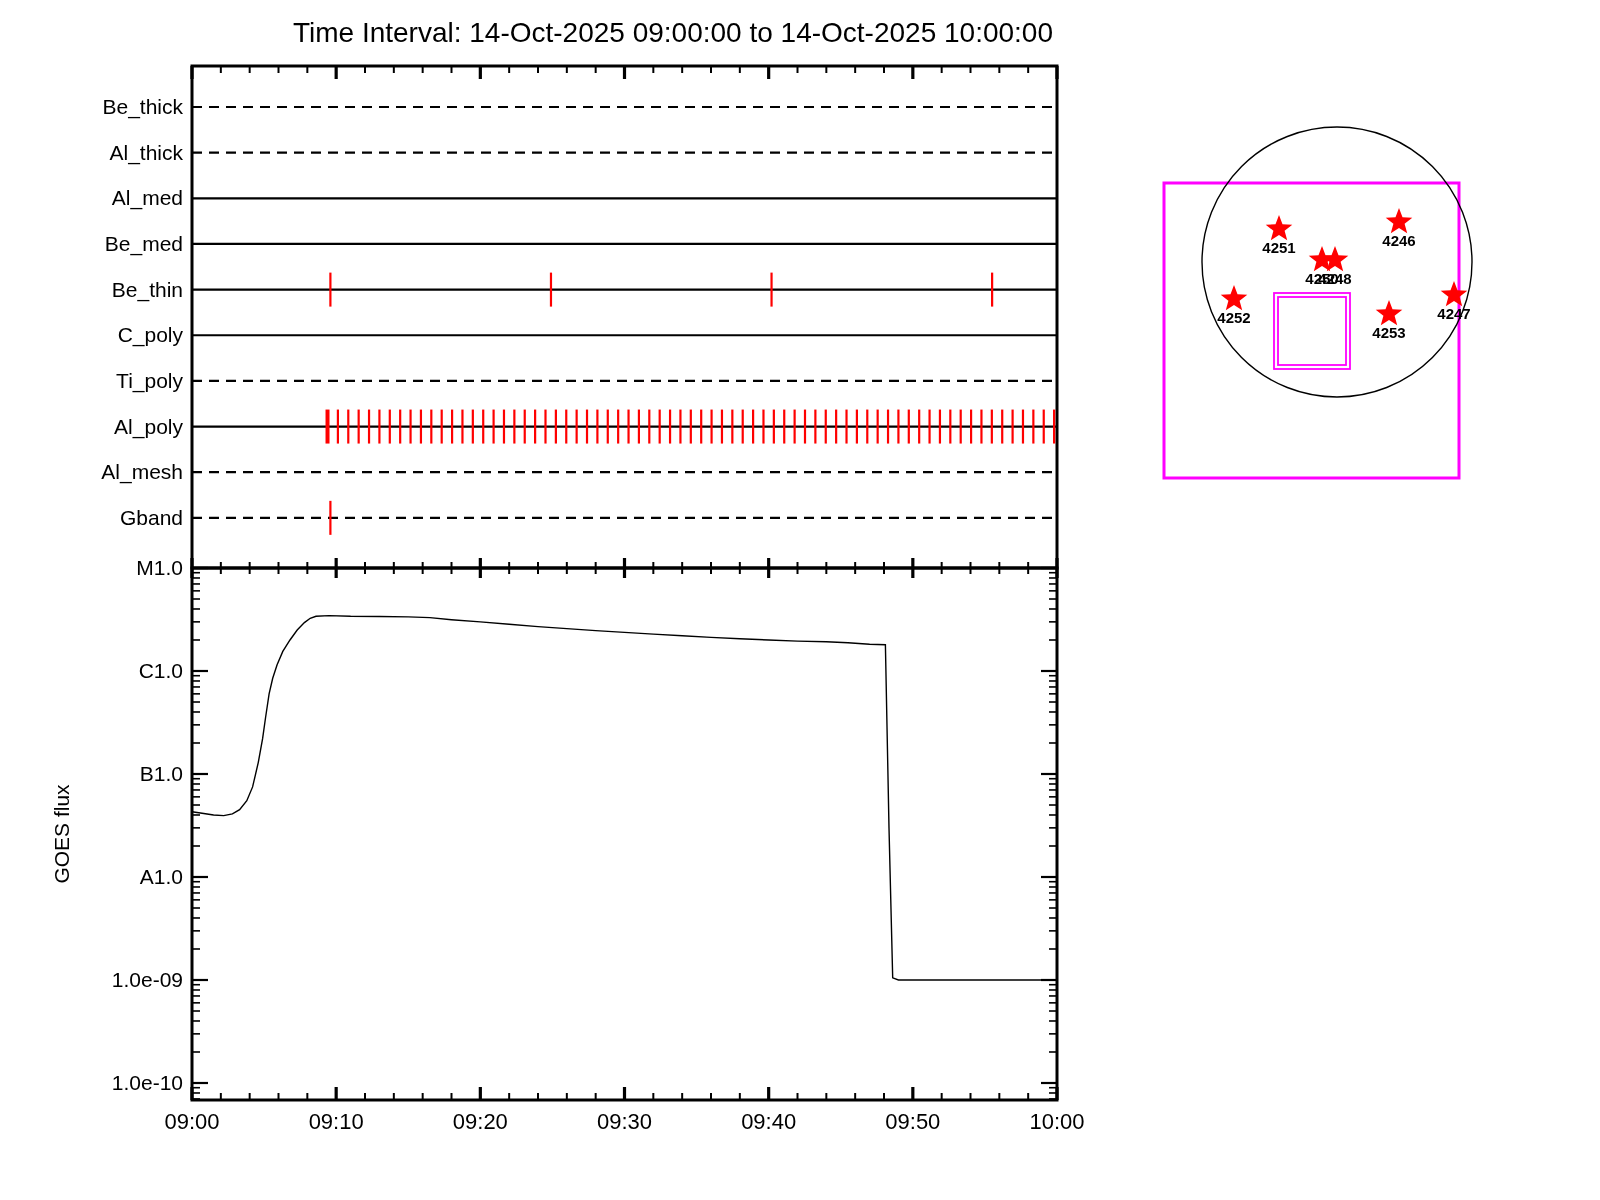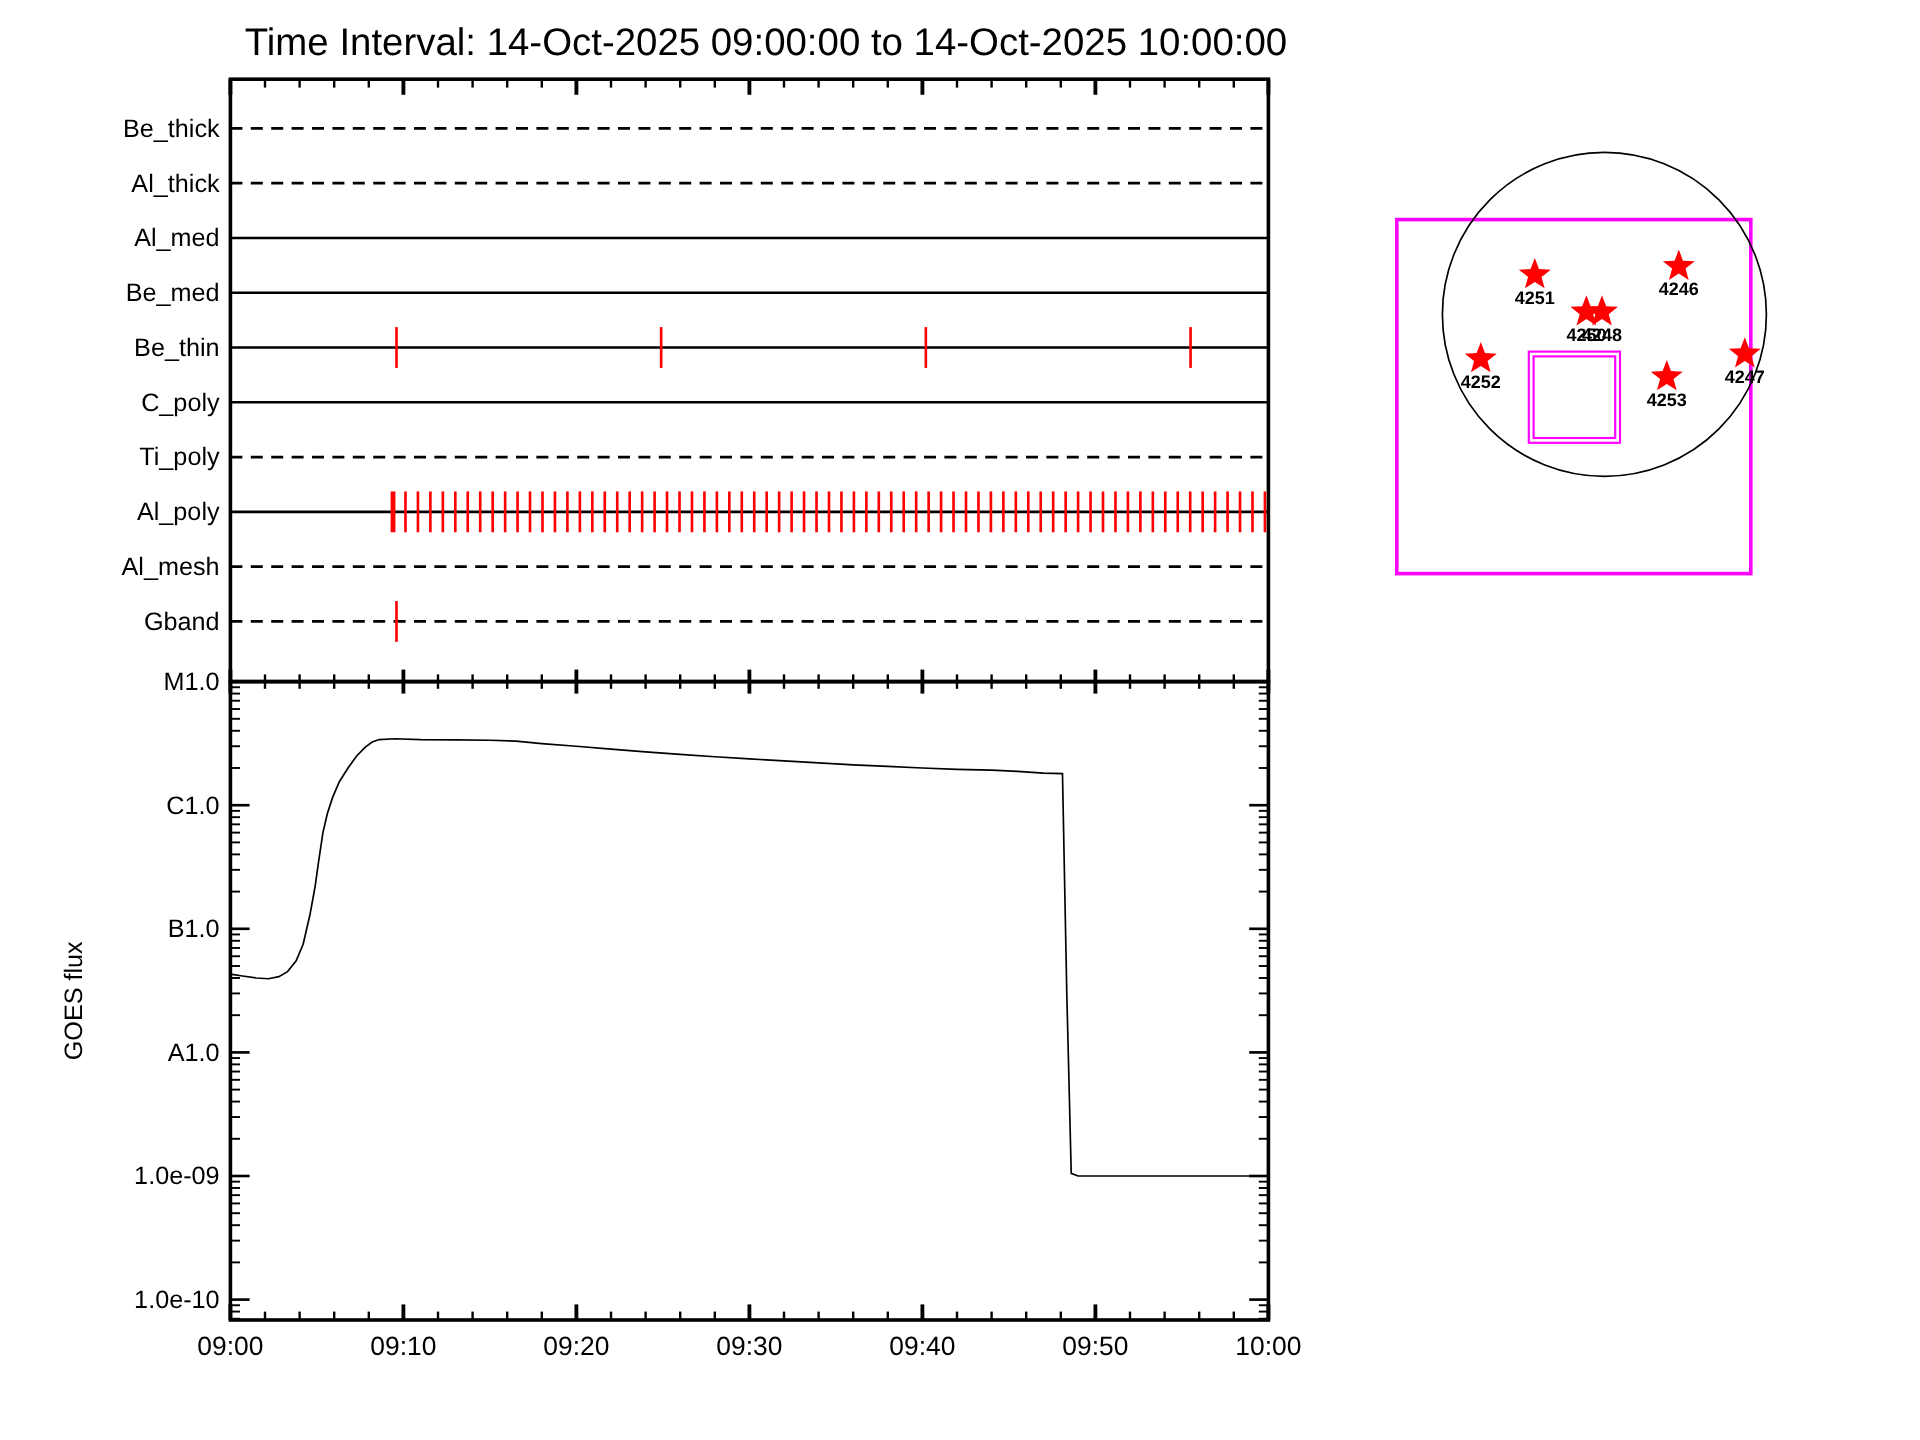--- a/index.html
+++ b/index.html
@@ -1,19 +1,19 @@
 <!DOCTYPE html>
 <html><head>
 <meta charset="utf-8">
 <style>
   html,body{margin:0;padding:0;background:#fff;}
   .canvas{position:relative;width:1600px;height:1200px;background:#ffffff;overflow:hidden;
           font-family:"Liberation Sans",sans-serif;color:#000;}
-  .title{position:absolute;left:204px;width:865px;top:17px;text-align:left;
-         font-size:32px;letter-spacing:0px;white-space:nowrap;}
+  .title{position:absolute;left:188px;width:865px;top:17px;text-align:right;
+         font-size:28px;letter-spacing:0px;white-space:nowrap;}
   .ylabel{position:absolute;left:62px;top:834px;transform:translate(-50%,-50%) rotate(-90deg);
           font-size:21px;white-space:nowrap;}
   svg{position:absolute;left:0;top:0;}
   text{font-family:"Liberation Sans",sans-serif;fill:#000;}
 </style>
 </head>
 <body>
 
 <div class="canvas">
   <div class="title">Time Interval: 14-Oct-2025 09:00:00 to 14-Oct-2025 10:00:00</div>

